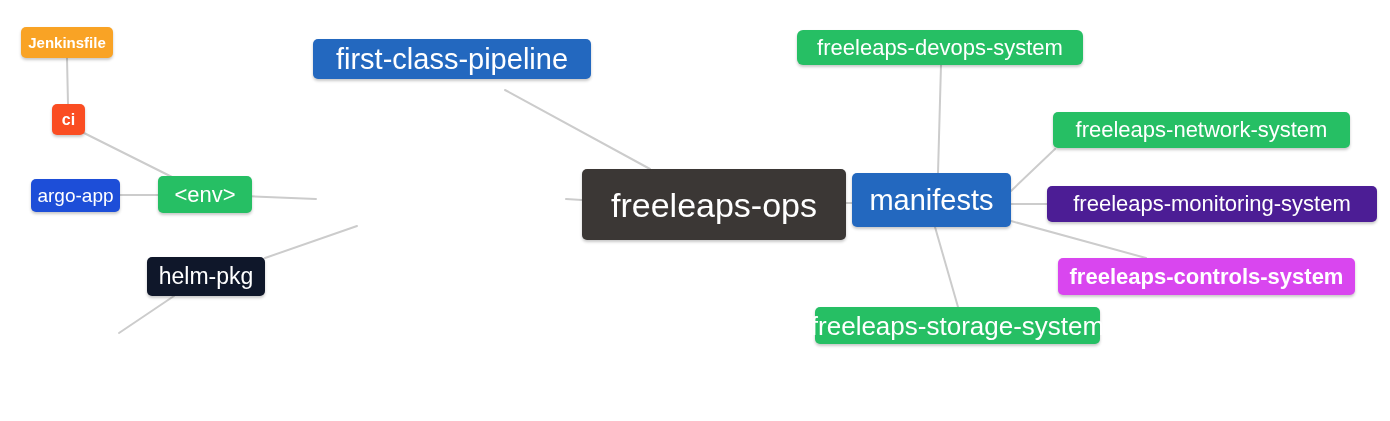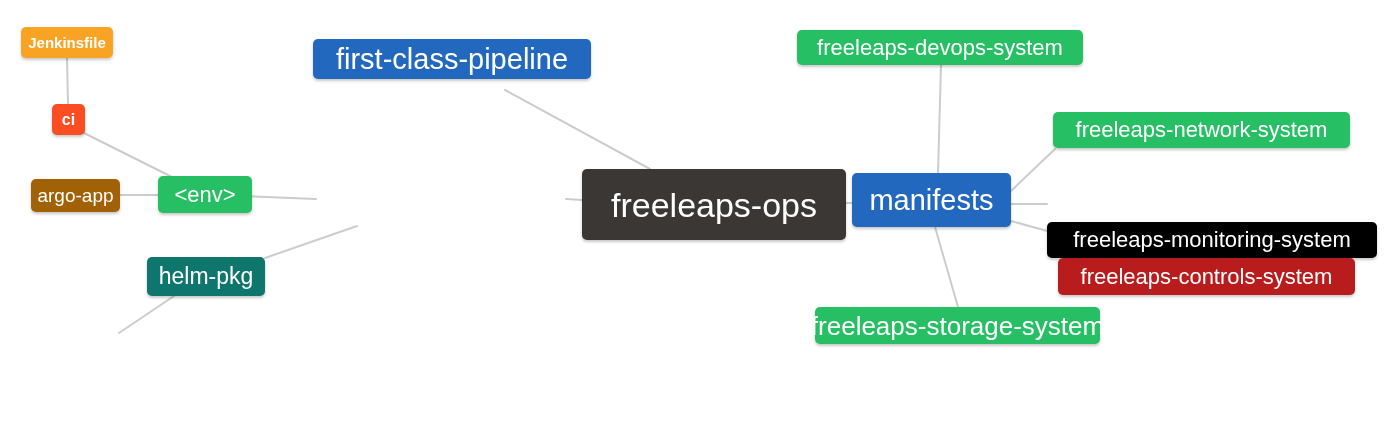--- a/index.html
+++ b/index.html
@@ -48,24 +48,24 @@
       <line x1="505" y1="90" x2="650" y2="169" stroke="#cccccc" stroke-width="2" stroke-linecap="round"></line>
       <line x1="846" y1="203" x2="852" y2="203" stroke="#cccccc" stroke-width="2" stroke-linecap="round"></line>
       <line x1="938" y1="173" x2="941" y2="65" stroke="#cccccc" stroke-width="2" stroke-linecap="round"></line>
       <line x1="1011" y1="191" x2="1055" y2="149" stroke="#cccccc" stroke-width="2" stroke-linecap="round"></line>
       <line x1="1011" y1="204" x2="1047" y2="204" stroke="#cccccc" stroke-width="2" stroke-linecap="round"></line>
       <line x1="1011" y1="221" x2="1146" y2="258" stroke="#cccccc" stroke-width="2" stroke-linecap="round"></line>
       <line x1="935" y1="227" x2="958" y2="307" stroke="#cccccc" stroke-width="2" stroke-linecap="round"></line>
     </svg>
 <div class="node" style="left: 21px; top: 27px; width: 92px; height: 31px; background: rgb(249, 163, 37); color: rgb(255, 255, 255); font-size: 15px; font-weight: 700;">Jenkinsfile</div>
     <div class="node" style="left: 52px; top: 104px; width: 33px; height: 31px; background: rgb(250, 77, 34); color: rgb(255, 255, 255); font-size: 16px; font-weight: 700;">ci</div>
-    <div class="node" style="left: 31px; top: 179px; width: 89px; height: 33px; background: #a16207; color: rgb(255, 255, 255); font-size: 19px; font-weight: 400;">argo-app</div>
+    <div class="node" style="left: 31px; top: 179px; width: 89px; height: 33px; background: #1d4ed8; color: rgb(255, 255, 255); font-size: 19px; font-weight: 400;">argo-app</div>
     <div class="node" style="left: 158px; top: 176px; width: 94px; height: 37px; background: rgb(38, 191, 100); color: rgb(255, 255, 255); font-size: 22px; font-weight: 400;">&lt;env&gt;</div>
-    <div class="node" style="left: 147px; top: 257px; width: 118px; height: 39px; background: #0f766e; color: rgb(255, 255, 255); font-size: 23px; font-weight: 400;">helm-pkg</div>
+    <div class="node" style="left: 147px; top: 257px; width: 118px; height: 39px; background: #0f172a; color: rgb(255, 255, 255); font-size: 23px; font-weight: 400;">helm-pkg</div>
     <div class="node" style="left: 313px; top: 39px; width: 278px; height: 40px; background: rgb(35, 104, 191); color: rgb(255, 255, 255); font-size: 29px; font-weight: 400;">first-class-pipeline</div>
     <div class="node" style="left: 582px; top: 169px; width: 264px; height: 71px; background: rgb(59, 55, 53); color: rgb(255, 255, 255); font-size: 34px; font-weight: 400;">freeleaps-ops</div>
     <div class="node" style="left: 852px; top: 173px; width: 159px; height: 54px; background: rgb(35, 104, 191); color: rgb(255, 255, 255); font-size: 29px; font-weight: 400;">manifests</div>
-    <div class="node" style="left: 797px; top: 30px; width: 286px; height: 35px; background: rgb(38, 191, 100); color: rgb(255, 255, 255); font-size: 22px; font-weight: 400;">freeleaps-devops-system</div>
+    <div class="node" style="left: 797px; top: 30px; width: 286px; height: 35px; background: rgb(38, 191, 100); color: rgb(255, 255, 255); font-size: 22px; font-weight: 400; border-radius: 6px;">freeleaps-devops-system</div>
     <div class="node" style="left: 1053px; top: 112px; width: 297px; height: 36px; background: rgb(38, 191, 100); color: rgb(255, 255, 255); font-size: 22px; font-weight: 400;">freeleaps-network-system</div>
-    <div class="node" style="left: 1047px; top: 186px; width: 330px; height: 36px; background: #000000; color: rgb(255, 255, 255); font-size: 22px; font-weight: 400; margin-top: 36px;">freeleaps-monitoring-system</div>
-    <div class="node" style="left: 1058px; top: 258px; width: 297px; height: 37px; background: #b91c1c; color: rgb(255, 255, 255); font-size: 22px; font-weight: 400;">freeleaps-controls-system</div>
+    <div class="node" style="left: 1047px; top: 186px; width: 330px; height: 36px; background: #4c1d95; color: rgb(255, 255, 255); font-size: 22px; font-weight: 400;">freeleaps-monitoring-system</div>
+    <div class="node" style="left: 1058px; top: 258px; width: 297px; height: 37px; background: #d946ef; color: rgb(255, 255, 255); font-size: 22px; font-weight: 700;">freeleaps-controls-system</div>
     <div class="node" style="left: 815px; top: 307px; width: 285px; height: 37px; background: rgb(38, 191, 100); color: rgb(255, 255, 255); font-size: 26px; font-weight: 400;">freeleaps-storage-system</div>
   </div>
 
 </body></html>

